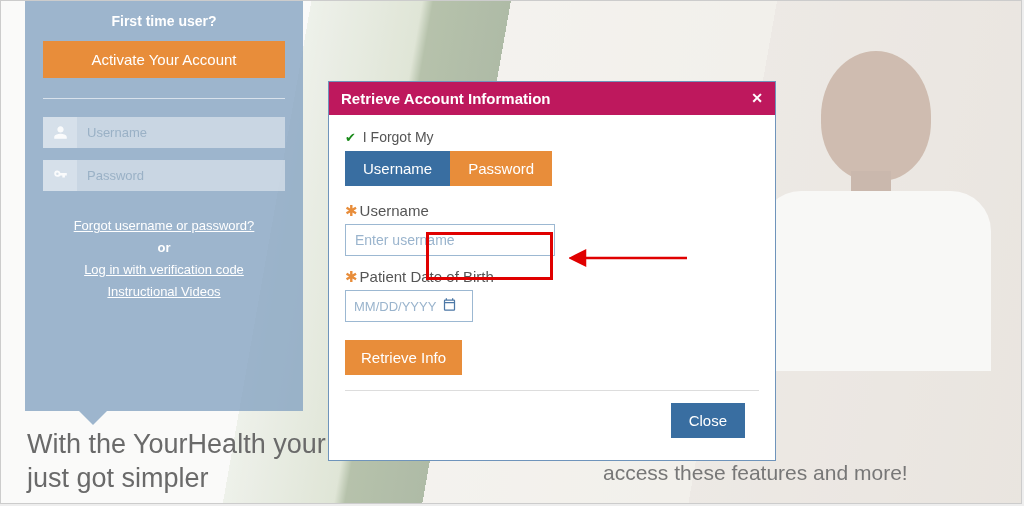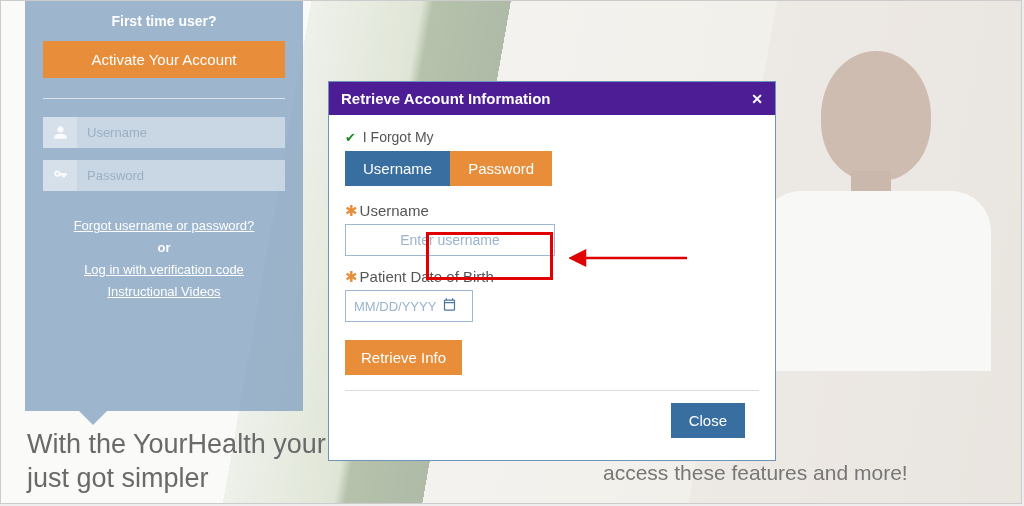--- a/index.html
+++ b/index.html
@@ -84,22 +84,22 @@
     position:absolute; right:28px; top:430px; width:390px; text-align:left;
     color:#777; font-size:21px; line-height:1.35;
   }
 
   
   .modal {
     position:absolute; left:327px; top:80px; width:448px;
     background:#fff; border:1px solid #6f94bb;
   }
   .modal-head {
-    background:#4c1d95; color:#fff; padding:8px 12px; font-size:15px; font-weight:600;
-    display:flex; justify-content:space-between; align-items:center;
+    background:#be185d; color:#fff; padding:8px 12px; font-size:15px; font-weight:600;
+    display:flex; justify-content:space-between; align-items:flex-start;
   }
   .modal-head .x { cursor:pointer; font-size:14px; }
   .modal-body { padding:14px 16px 10px; font-size:14px; color:#555; }
 
   .check { color:#1a8a1a; font-size:13px; margin-right:3px; }
   .pill-row { display:flex; margin:6px 0 16px; }
   .pill {
     padding:9px 18px; color:#fff; font-size:15px; cursor:pointer; border:none;
   }
   .pill.username { background:#396ea1; }
@@ -109,21 +109,21 @@
     position:absolute; border:3px solid #e00000; pointer-events:none;
   }
   .arrow {
     position:absolute; pointer-events:none;
   }
   .arrow svg line, .arrow svg path { stroke:#e00000; stroke-width:2.5; fill:#e00000; }
 
   .req { color:#e88d3a; font-size:15px; margin-right:2px; }
   .form-label { font-size:15px; color:#555; margin-bottom:4px; }
   .text-input {
-    width:210px; padding:7px 9px; border:1px solid #9cb8d2; font-size:14px; color:#7b9bbb;text-align:center;
+    width:210px; padding:7px 9px; border:1px solid #9cb8d2; font-size:14px; color:#7b9bbb;
   }
   .text-input::placeholder { color:#9ab4cd; }
   .date-wrap { display:flex; align-items:center; width:128px; border:1px solid #9cb8d2; padding:6px 8px; }
   .date-wrap input { border:none; width:88px; font-size:13px; color:#7b9bbb; outline:none; }
   .date-wrap input::placeholder { color:#9ab4cd; }
   .date-wrap .cal { color:#4d78a6; font-size:15px; cursor:pointer; }
 
   .retrieve {
     margin-top:18px; background:#e88d3a; color:#fff; border:none;
     padding:9px 16px; font-size:15px; cursor:pointer;

